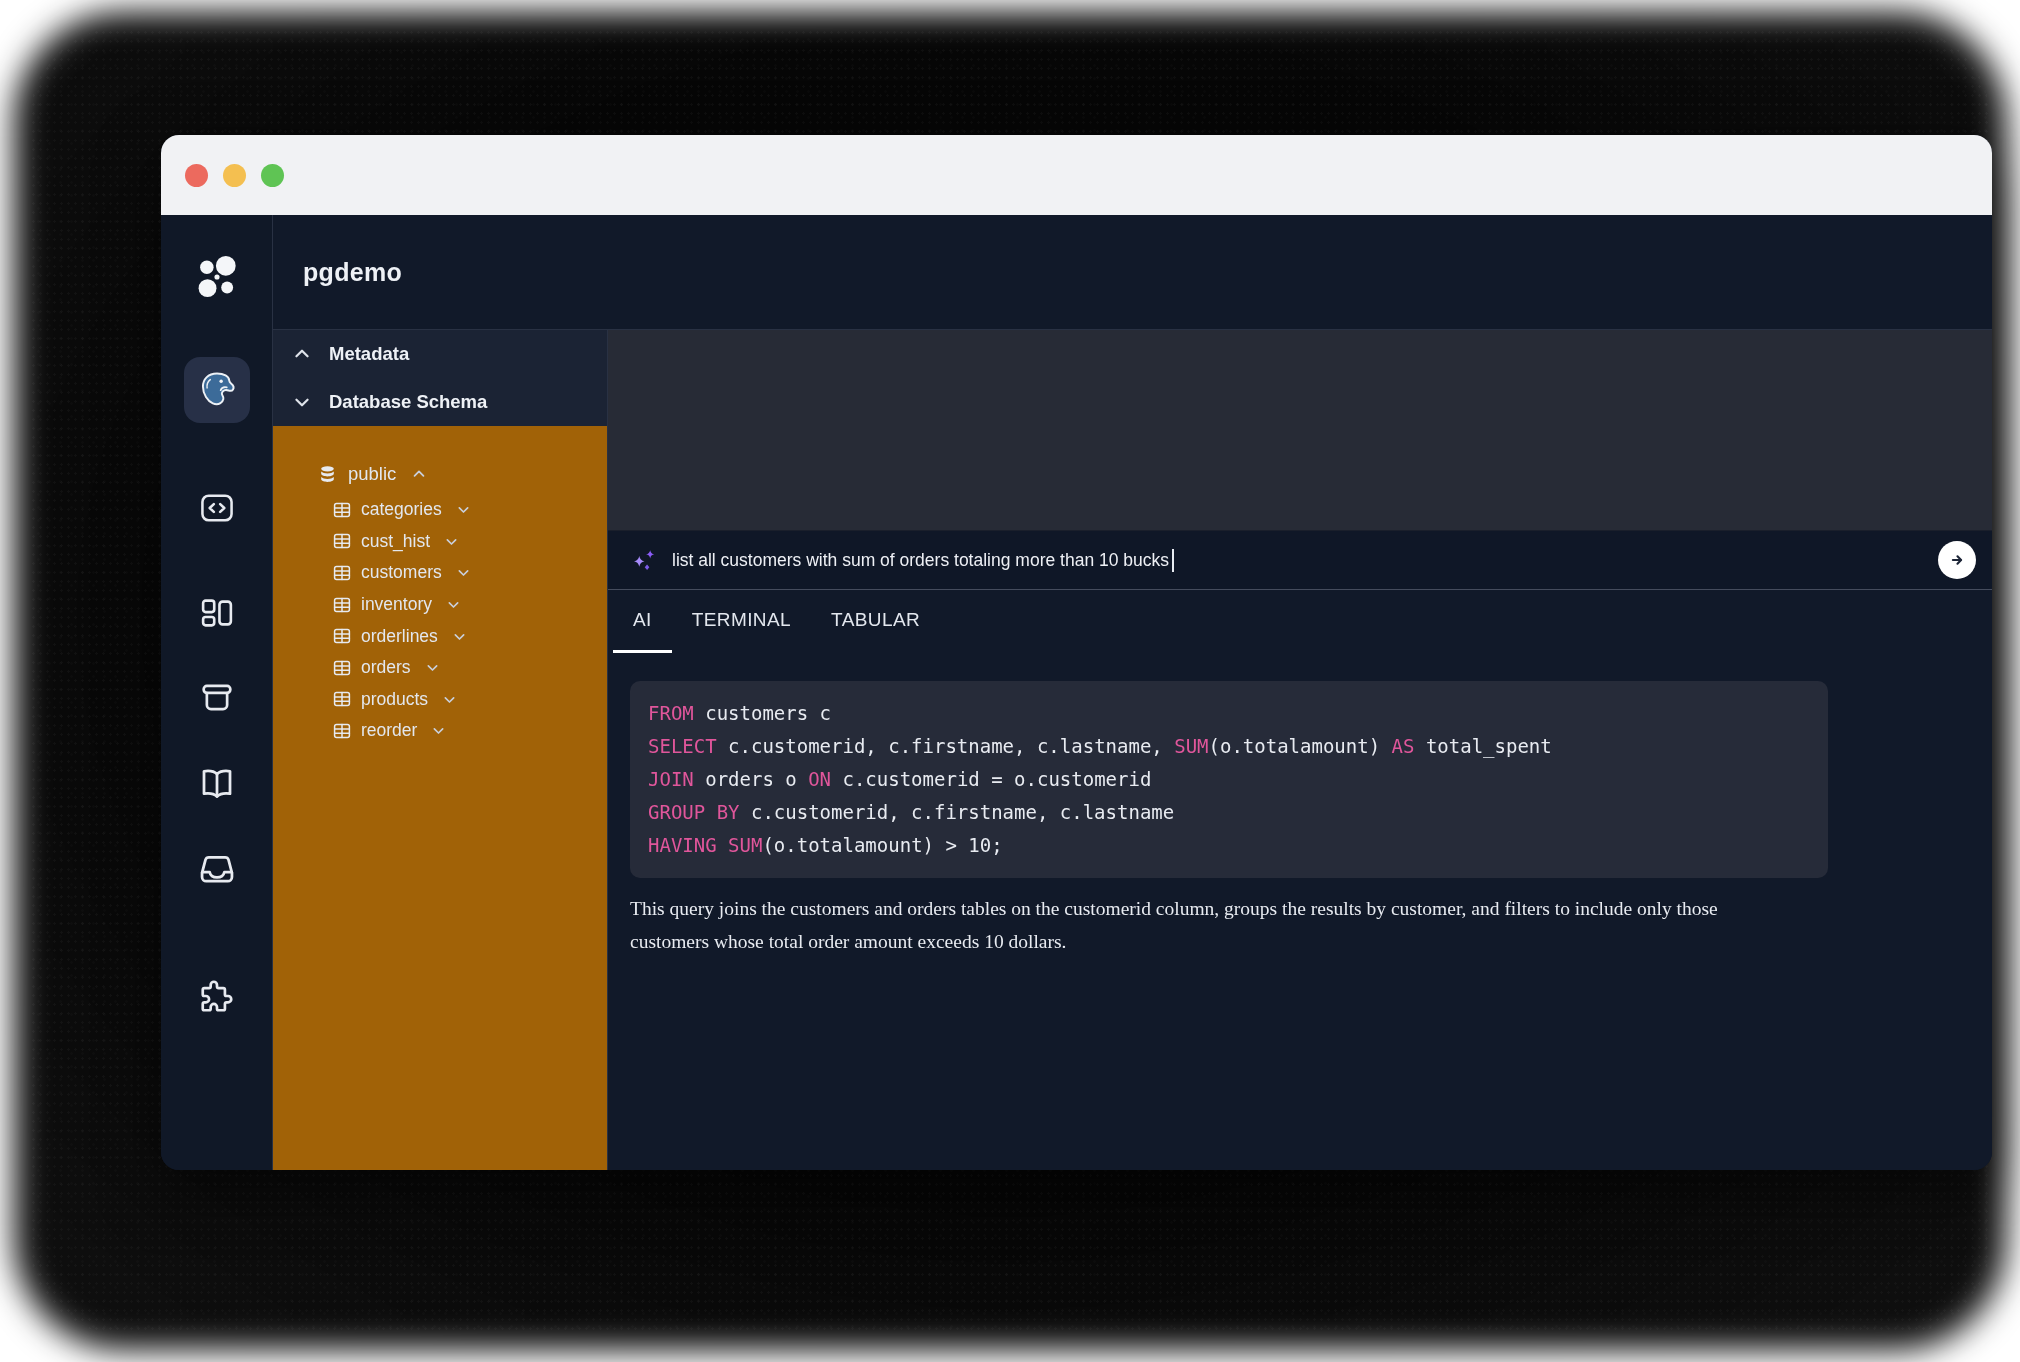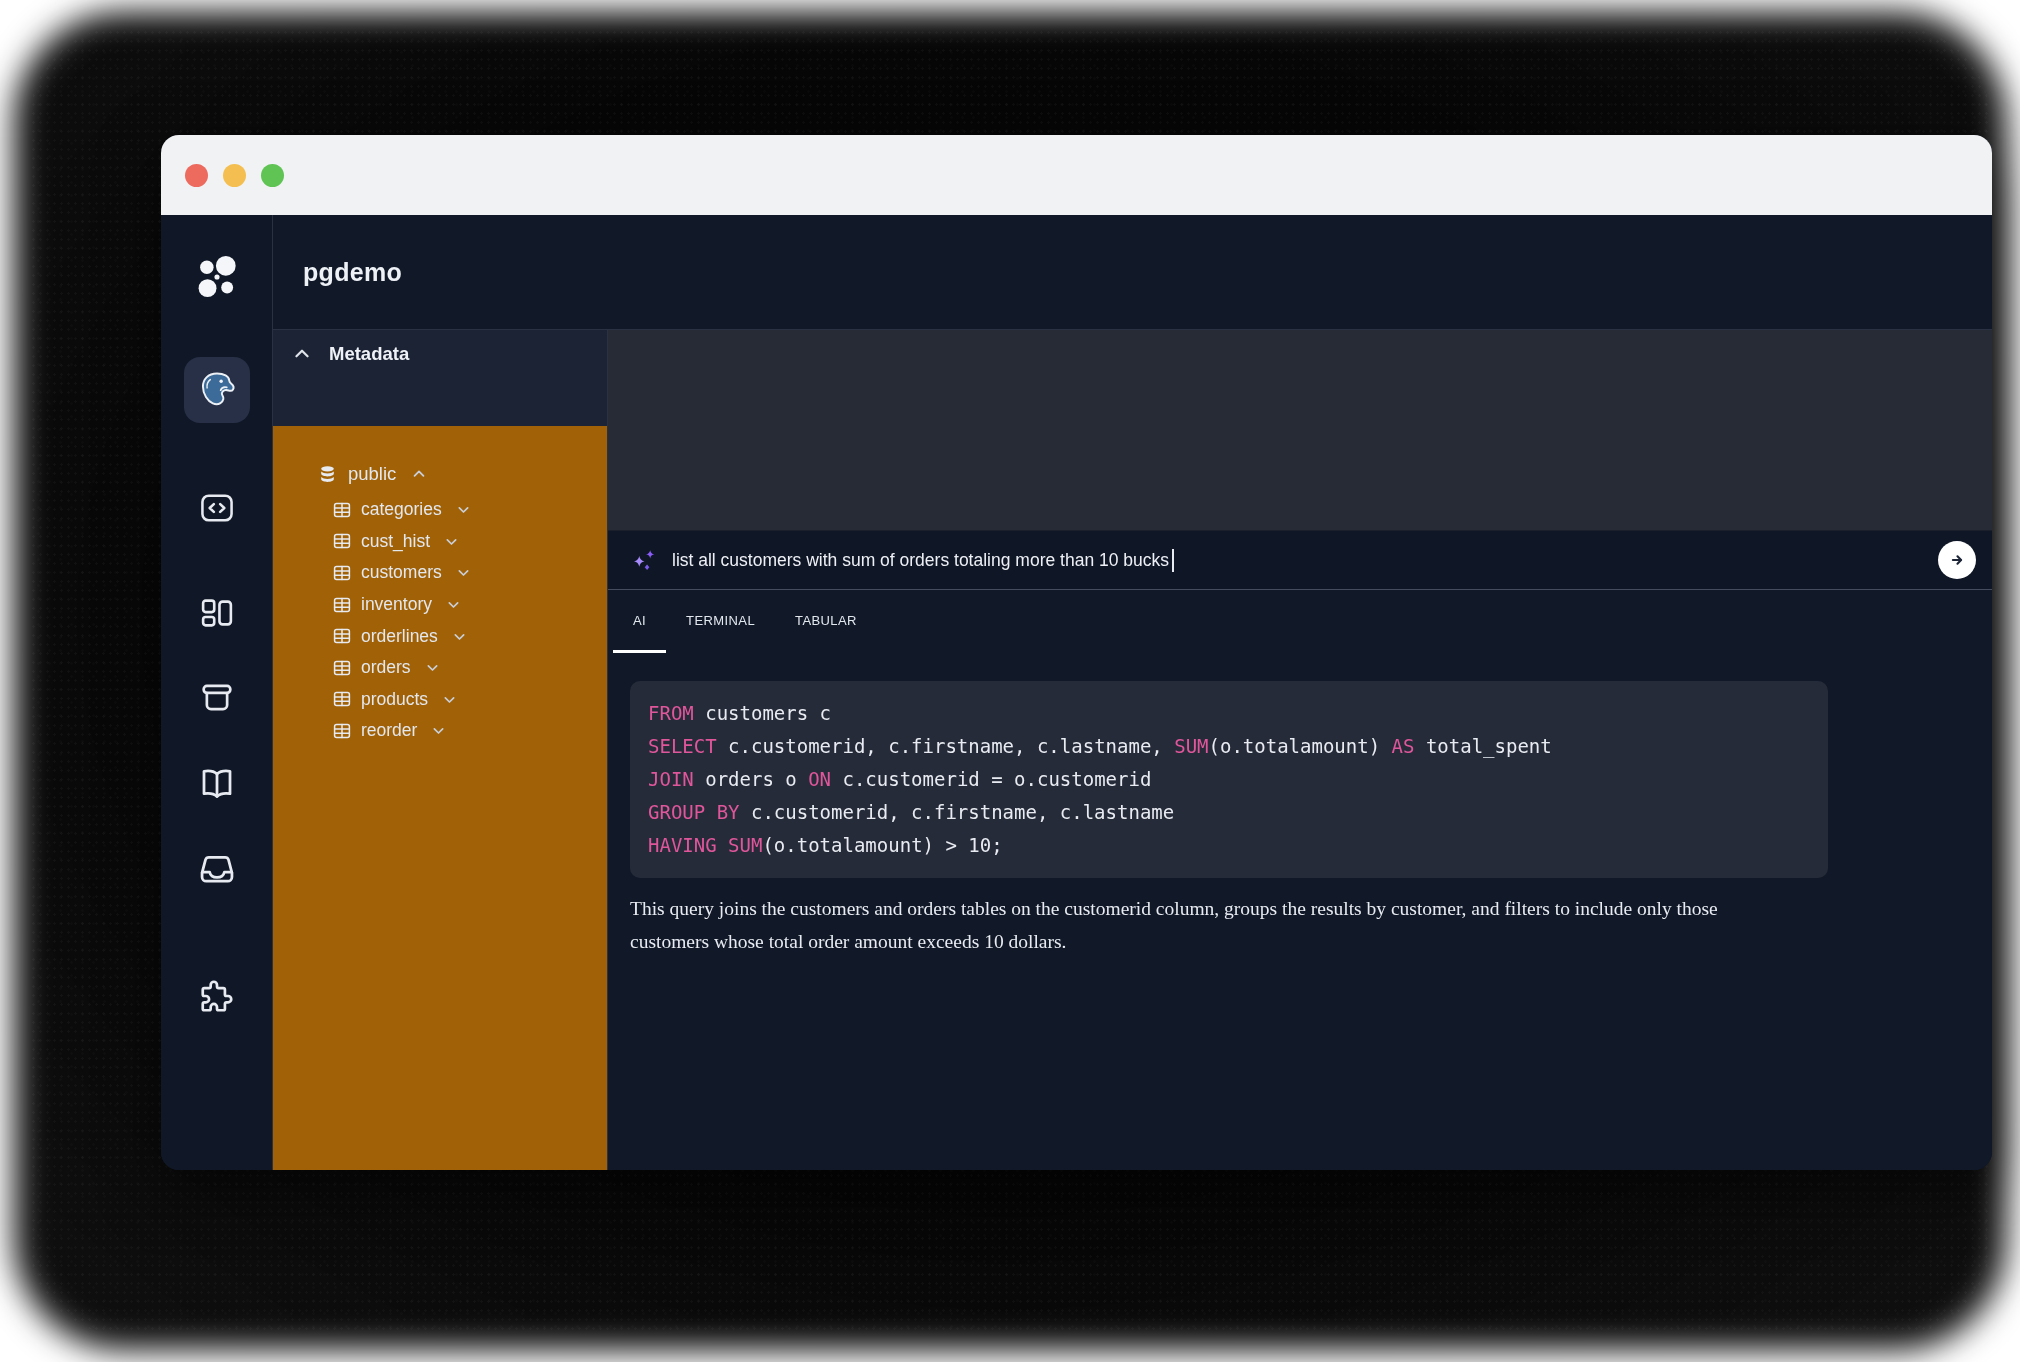--- a/index.html
+++ b/index.html
@@ -60,21 +60,21 @@
   .gray-panel { height:201px; flex:0 0 201px; background:#272b36; border-bottom:1px solid #1a1f2b; }
 
   .prompt-row { height:59px; flex:0 0 59px; background:#0f1727; display:flex; align-items:center;
                 padding:0 16px 0 24px; border-bottom:1px solid #454c5d; }
   .prompt-text { margin-left:13px; font-size:17.5px; color:#eef0f5; white-space:nowrap; }
   .caret { display:inline-block; width:2px; height:23px; background:#e8ecf2; margin-left:3px; vertical-align:-5px; }
   .send-btn { margin-left:auto; width:38px; height:38px; border-radius:50%; background:#ffffff; border:none;
               display:flex; align-items:center; justify-content:center; cursor:pointer; }
 
   .tabbar { height:63px; flex:0 0 63px; display:flex; padding-left:5px; }
-  .tab { display:flex; align-items:center; padding:0 20px; font-size:13px; letter-spacing:.4px;
+  .tab { display:flex; align-items:center; padding:0 20px; font-size:19px; letter-spacing:.4px;
          color:#e3e7ee; cursor:pointer; border-bottom:3px solid transparent; }
   .tab.active { border-bottom-color:#ffffff; }
 
   .output { flex:1; padding:28px 26px 0 22px; overflow:hidden; }
   .code-block { width:1198px; background:#262b39; border-radius:10px; padding:16px 18px;
                 font-family:"DejaVu Sans Mono", monospace; font-size:19px; line-height:33px; color:#e8ebf1; }
   .code-line { white-space:pre; }
   .kw { color:#e0569b; }
   .explanation { margin-top:14px; width:1150px; font-family:Liberation Serif, serif;
                  font-size:19.5px; line-height:33px; color:#e8ebf1; }
@@ -172,20 +172,28 @@
 
         <div class="schema">
           <div class="sections">
             <div class="section-row">
               <span class="chev">
                 <svg width="20" height="20" viewBox="0 0 18 18" fill="none" stroke="currentColor" stroke-width="2" stroke-linecap="round" stroke-linejoin="round">
                     <path d="m4 11 5-5 5 5"></path>
                   </svg>
               </span>
               <span class="lbl">Metadata</span>
+            </div>
+            <div class="section-row">
+              <span class="chev">
+                <svg width="20" height="20" viewBox="0 0 18 18" fill="none" stroke="currentColor" stroke-width="2" stroke-linecap="round" stroke-linejoin="round">
+                    <path d="m4 7 5 5 5-5"></path>
+                  </svg>
+              </span>
+              <span class="lbl">Database Schema</span>
             </div>
           </div>
 
           <div class="tree">
             <div class="tree-row schema-row">
               <span>
                 <svg width="21" height="21" viewBox="0 0 20 20" fill="#e7eaf0">
                   <ellipse cx="10" cy="4.6" rx="6" ry="2.5"></ellipse>
                   <path d="M4 7.2c1.2 1.1 3.4 1.8 6 1.8s4.8-.7 6-1.8v2.2c0 1.4-2.7 2.5-6 2.5s-6-1.1-6-2.5Z"></path>
                   <path d="M4 12.4c1.2 1.1 3.4 1.8 6 1.8s4.8-.7 6-1.8v2.2c0 1.4-2.7 2.5-6 2.5s-6-1.1-6-2.5Z"></path>

